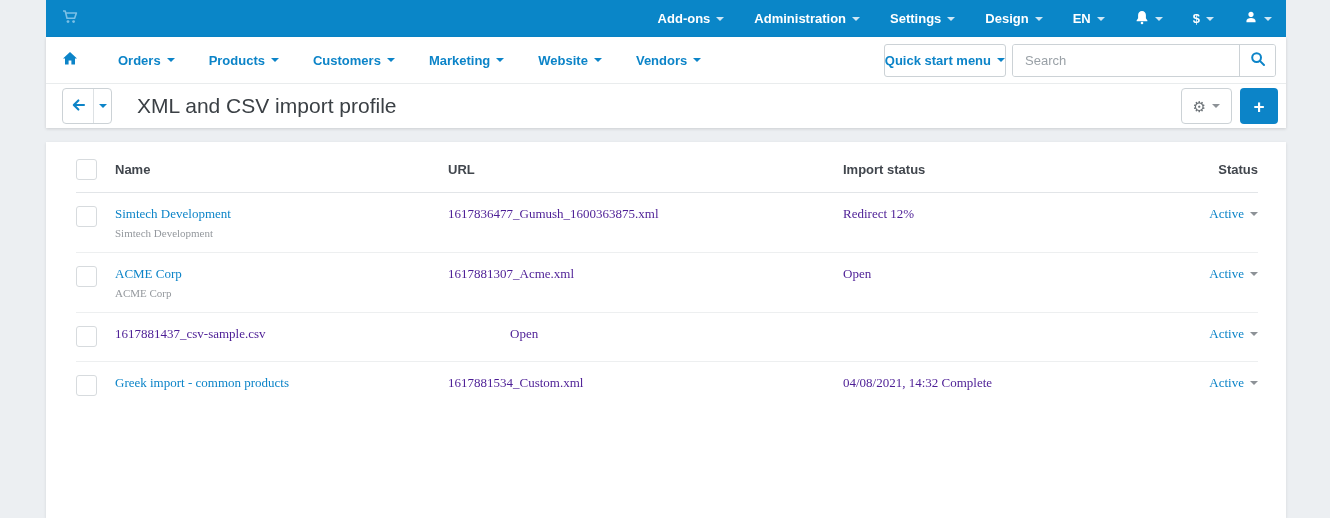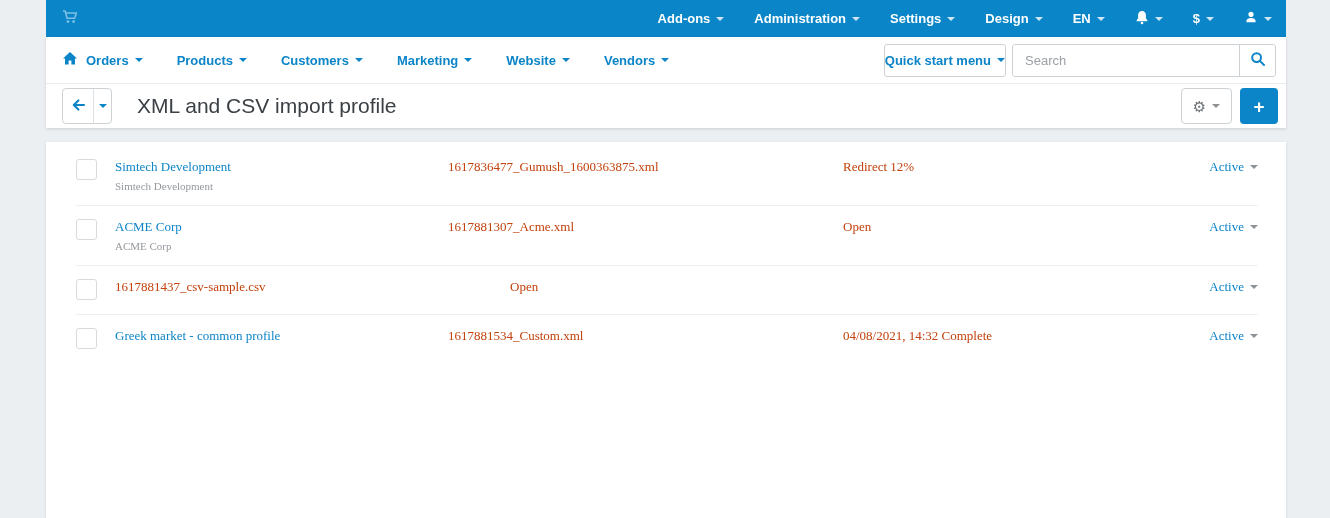--- a/index.html
+++ b/index.html
@@ -30,21 +30,21 @@
   }
   .caret.lite { border-top-color:#cfe7f5; }
   .icon-svg { display:inline-block; vertical-align:middle; }
 
   
   .header-card { background:#fff; box-shadow:0 1px 3px rgba(0,0,0,.14); }
   .nav-row {
     height:47px; display:flex; align-items:center;
     padding:0 10px 0 16px; border-bottom:1px solid #e9eced;
   }
-  .nav-links { display:flex; align-items:flex-end; gap:34px; margin-left:8px; }
+  .nav-links { display:flex; align-items:flex-end; gap:34px; margin-left:40px; }
   .nav-item {
     color:#0c84c8; font-size:13px; font-weight:bold; cursor:pointer;
     display:flex; align-items:center; white-space:nowrap;
   }
   .nav-item .caret { border-top-color:#0c84c8; }
   .nav-right { margin-left:auto; display:flex; align-items:center; gap:6px; }
   .qsm-btn {
     height:33px; padding:0 0; background:#fff;
     border:1px solid #ccd2d6; border-radius:3px;
     color:#0c84c8; font-size:13px; font-weight:bold;
@@ -109,21 +109,21 @@
   .c-name { width:333px; flex:0 0 333px; padding-right:12px; }
   .c-url { width:395px; flex:0 0 395px; padding-right:12px; }
   .c-import { flex:1 1 auto; padding-right:12px; }
   .c-status { width:120px; flex:0 0 120px; text-align:right; }
   .checkbox {
     width:21px; height:21px; background:#fff; border:1px solid #d7dbde;
     border-radius:3px; display:inline-block; cursor:pointer;
   }
   .name-link { color:#0c84c8; text-decoration:none; font-size:13px; cursor:pointer; display:inline-block; }
   .subtitle { margin-top:5px; font-size:11px; color:#94989d; }
-  .cell-text { font-size:13px; color:#c2410c; }
+  .cell-text { font-size:13px; color:#4c1d95; }
   .status-link {
     color:#0c84c8; font-size:13px; text-decoration:none; cursor:pointer;
     display:inline-flex; align-items:center;
   }
   .status-link .caret { border-top-color:#8d9297; }
 </style>
 </head>
 <body>
 
 <div class="frame">
@@ -253,20 +253,29 @@
             <span class="caret"></span>
         </span>
         <button class="add-btn">
             <span>+</span>
           </button>
       </div>
     </div>
   </div>
 
   <div class="content-card">
+    <div class="thead">
+      <div class="c-check">
+          <span class="checkbox"></span>
+        </div>
+      <div class="c-name">Name</div>
+      <div class="c-url">URL</div>
+      <div class="c-import">Import status</div>
+      <div class="c-status">Status</div>
+    </div>
     <div id="table-body">
   <div class="trow">
     <div class="c-check">
             <span class="checkbox"></span>
           </div>
     <div class="c-name">
       <a class="name-link">Simtech Development</a>
       <div class="subtitle">Simtech Development</div>
     </div>
     <div class="c-url cell-text">1617836477_Gumush_1600363875.xml</div>
@@ -309,21 +318,21 @@
               <span class="caret"></span>
       </a>
     </div>
   </div>
 
   <div class="trow">
     <div class="c-check">
             <span class="checkbox"></span>
           </div>
     <div class="c-name">
-      <a class="name-link">Greek market - common profile</a>
+      <a class="name-link">Greek import - common products</a>
       
     </div>
     <div class="c-url cell-text">1617881534_Custom.xml</div>
     <div class="c-import cell-text">04/08/2021, 14:32 Complete</div>
     <div class="c-status">
       <a class="status-link">
         <span>Active</span>
               <span class="caret"></span>
       </a>
     </div>

